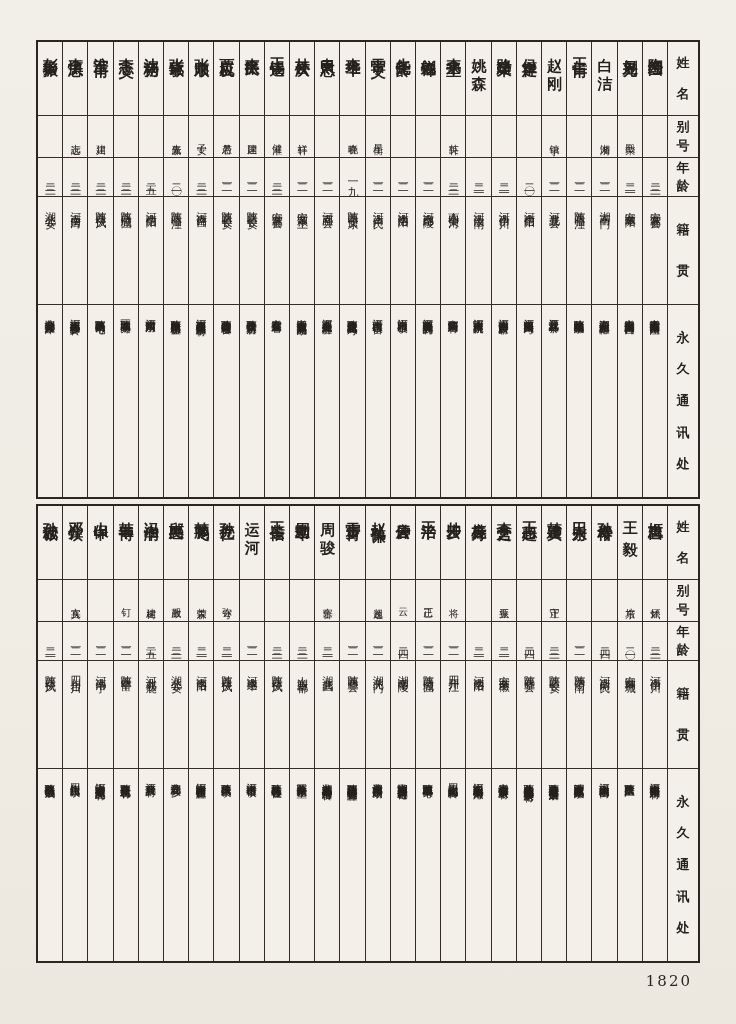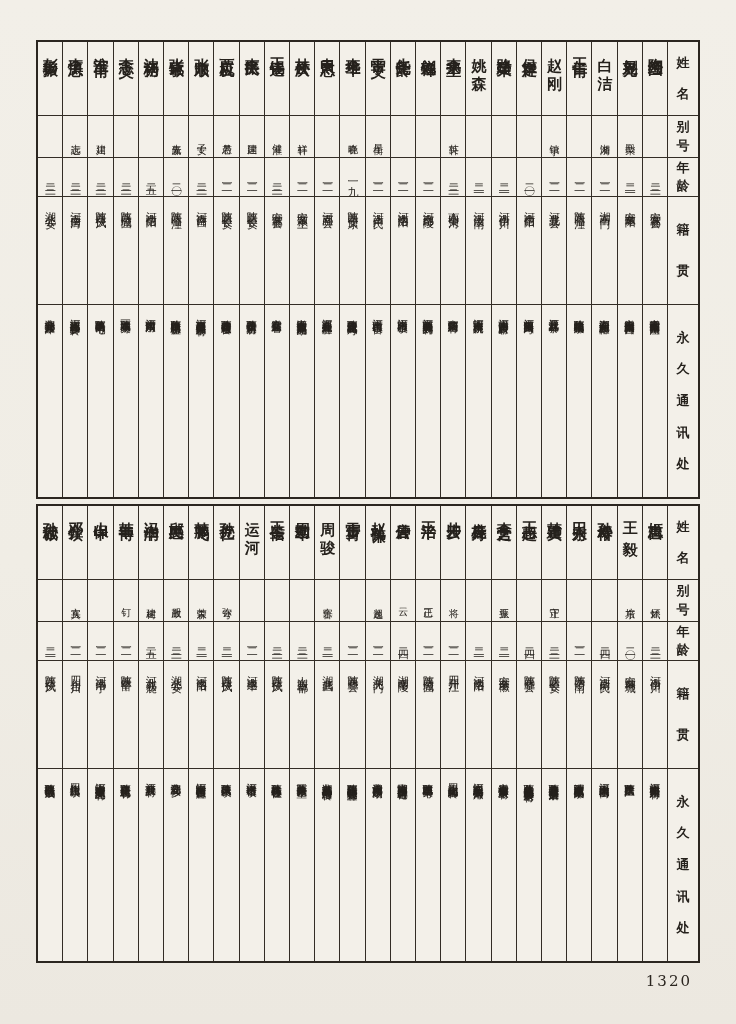--- a/index.html
+++ b/index.html
@@ -964,14 +964,14 @@
           </div>
           <div class="cell b-native">
             <span class="vtext t-native">陕西扶风</span>
           </div>
           <div class="cell b-addr">
             <span class="vtext t-addr">陕西扶风召公镇世德成</span>
           </div>
         </div>
       </section>
     </div>
-  <div class="page-number">1320</div>
+  <div class="page-number">1820</div>
 </div>
 
 </body></html>

